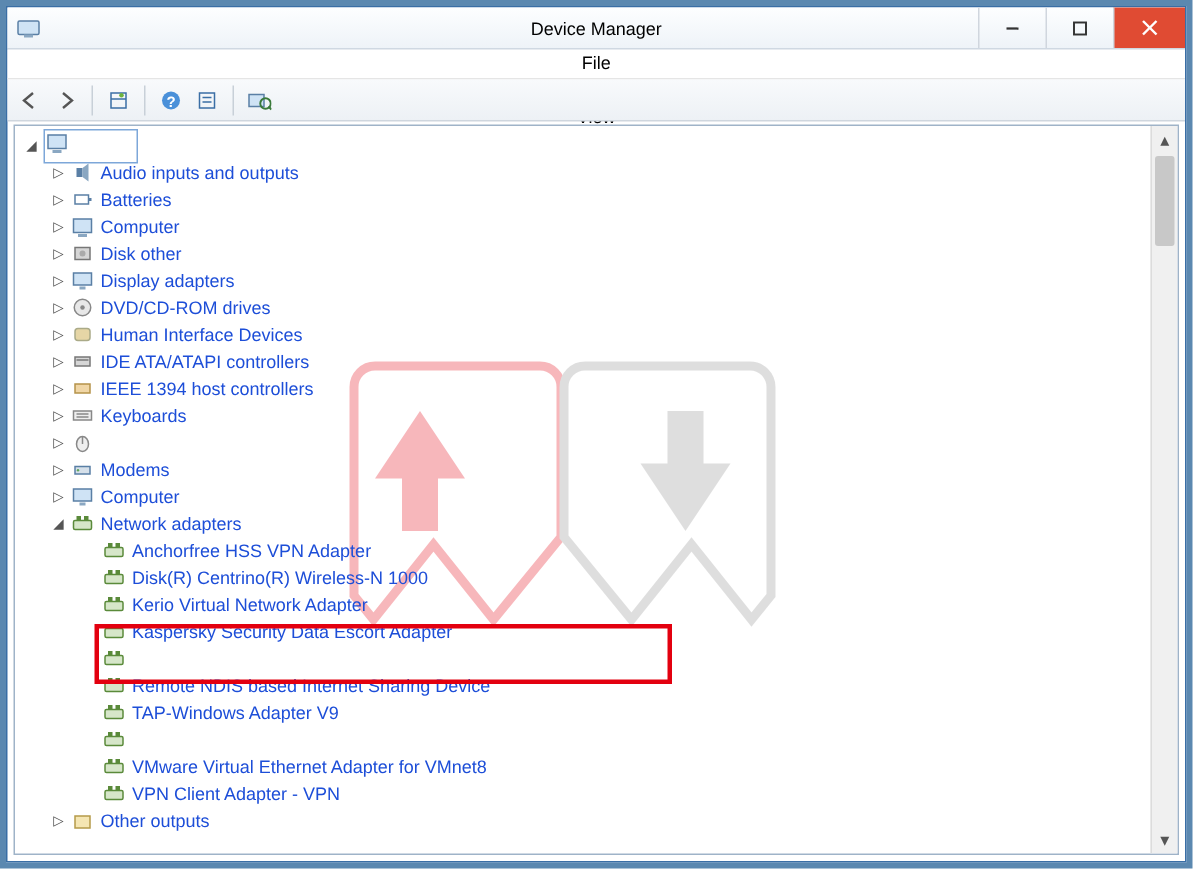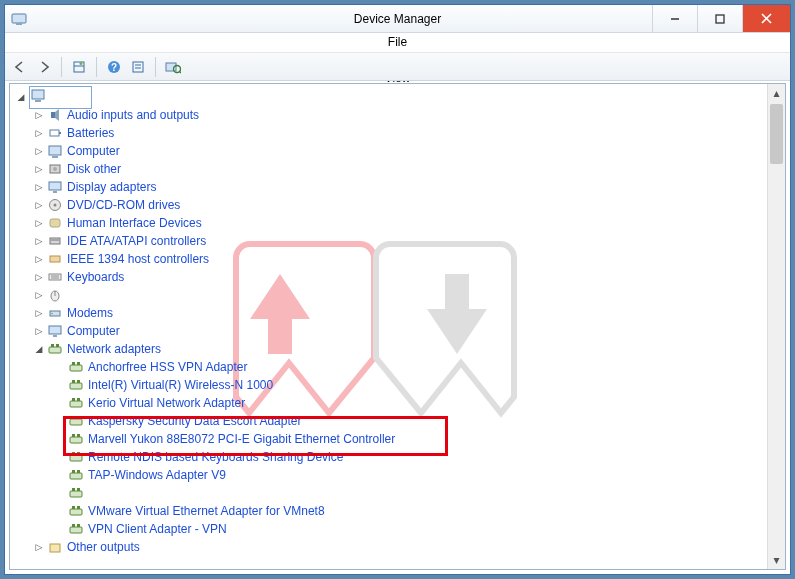--- a/index.html
+++ b/index.html
@@ -422,21 +422,21 @@
             <span class="indent"></span>
             <span class="indent"></span>
             <span class="indent"></span>
             <span class="dev-icon">
               <svg width="14" height="14">
                 <rect x="1" y="5" width="12" height="6" rx="1" fill="#d6e6c9" stroke="#5a8a3a"></rect>
                 <rect x="3" y="2" width="3" height="3" fill="#5a8a3a"></rect>
                 <rect x="8" y="2" width="3" height="3" fill="#5a8a3a"></rect>
               </svg>
             </span>
-            <span class="node-label">Intel(R) Virtual(R) Wireless-N 1000</span>
+            <span class="node-label">Disk(R) Centrino(R) Wireless-N 1000</span>
           </div>
           <div class="node">
             <span class="indent"></span>
             <span class="indent"></span>
             <span class="indent"></span>
             <span class="dev-icon">
               <svg width="14" height="14">
                 <rect x="1" y="5" width="12" height="6" rx="1" fill="#d6e6c9" stroke="#5a8a3a"></rect>
                 <rect x="3" y="2" width="3" height="3" fill="#5a8a3a"></rect>
                 <rect x="8" y="2" width="3" height="3" fill="#5a8a3a"></rect>
@@ -461,34 +461,33 @@
             <span class="indent"></span>
             <span class="indent"></span>
             <span class="indent"></span>
             <span class="dev-icon">
               <svg width="14" height="14">
                 <rect x="1" y="5" width="12" height="6" rx="1" fill="#d6e6c9" stroke="#5a8a3a"></rect>
                 <rect x="3" y="2" width="3" height="3" fill="#5a8a3a"></rect>
                 <rect x="8" y="2" width="3" height="3" fill="#5a8a3a"></rect>
               </svg>
             </span>
-            <span class="node-label">Marvell Yukon 88E8072 PCI-E Gigabit Ethernet Controller</span>
-          </div>
-          <div class="node">
-            <span class="indent"></span>
-            <span class="indent"></span>
-            <span class="indent"></span>
-            <span class="dev-icon">
-              <svg width="14" height="14">
-                <rect x="1" y="5" width="12" height="6" rx="1" fill="#d6e6c9" stroke="#5a8a3a"></rect>
-                <rect x="3" y="2" width="3" height="3" fill="#5a8a3a"></rect>
-                <rect x="8" y="2" width="3" height="3" fill="#5a8a3a"></rect>
-              </svg>
-            </span>
-            <span class="node-label">Remote NDIS based Keyboards Sharing Device</span>
+          </div>
+          <div class="node">
+            <span class="indent"></span>
+            <span class="indent"></span>
+            <span class="indent"></span>
+            <span class="dev-icon">
+              <svg width="14" height="14">
+                <rect x="1" y="5" width="12" height="6" rx="1" fill="#d6e6c9" stroke="#5a8a3a"></rect>
+                <rect x="3" y="2" width="3" height="3" fill="#5a8a3a"></rect>
+                <rect x="8" y="2" width="3" height="3" fill="#5a8a3a"></rect>
+              </svg>
+            </span>
+            <span class="node-label">Remote NDIS based Internet Sharing Device</span>
           </div>
           <div class="node">
             <span class="indent"></span>
             <span class="indent"></span>
             <span class="indent"></span>
             <span class="dev-icon">
               <svg width="14" height="14">
                 <rect x="1" y="5" width="12" height="6" rx="1" fill="#d6e6c9" stroke="#5a8a3a"></rect>
                 <rect x="3" y="2" width="3" height="3" fill="#5a8a3a"></rect>
                 <rect x="8" y="2" width="3" height="3" fill="#5a8a3a"></rect>

